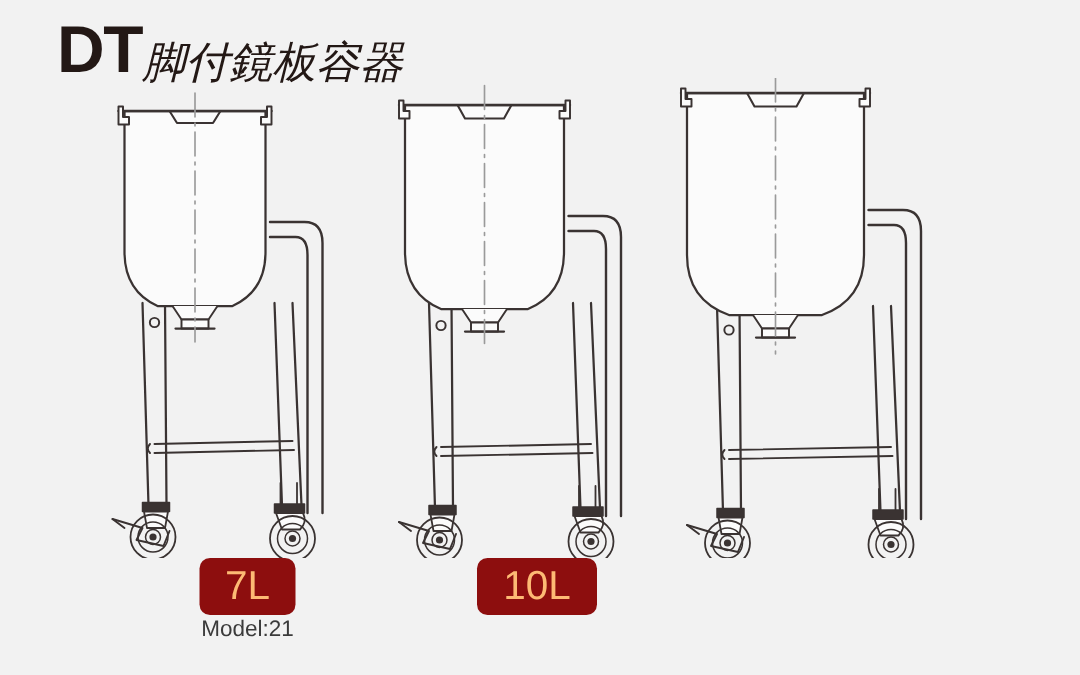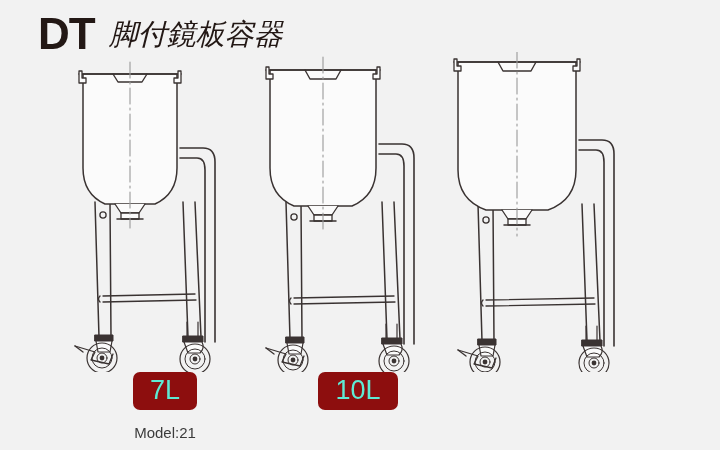--- a/index.html
+++ b/index.html
@@ -20,22 +20,21 @@
     height: 450px;
     background: #f2f2f2;
   }
 
   
   .header {
     position: absolute;
     left: 38px;
     top: 12px;
     display: flex;
-    align-items: center;
-    gap: 14px;
+    align-items: flex-end;
   }
   .series-code {
     font-family: "Liberation Sans", sans-serif;
     font-size: 44px;
     font-weight: bold;
     color: #231815;
     letter-spacing: -1px;
     line-height: 1;
   }
   .series-name {
@@ -74,31 +73,31 @@
   }
   .label-group {
     position: absolute;
     top: 0;
     width: 230px;
     text-align: center;
   }
   .capacity-badge {
     display: inline-block;
     background: #8d0e0e;
-    color: #5eead4;
+    color: #fdba74;
     border-radius: 7px;
     padding: 3px 17px 5px 17px;
     font-family: "Liberation Sans", sans-serif;
     font-size: 27px;
     font-weight: normal;
     line-height: 1.12;
     letter-spacing: 0px;
   }
   .model-text {
-    margin-top: 15px;
+    margin-top: 2px;
     font-family: "Liberation Sans", sans-serif;
     font-size: 15px;
     color: #3b3b3b;
     line-height: 1.1;
   }
 </style>
 </head>
 <body>
 
 <div id="product-sheet">

